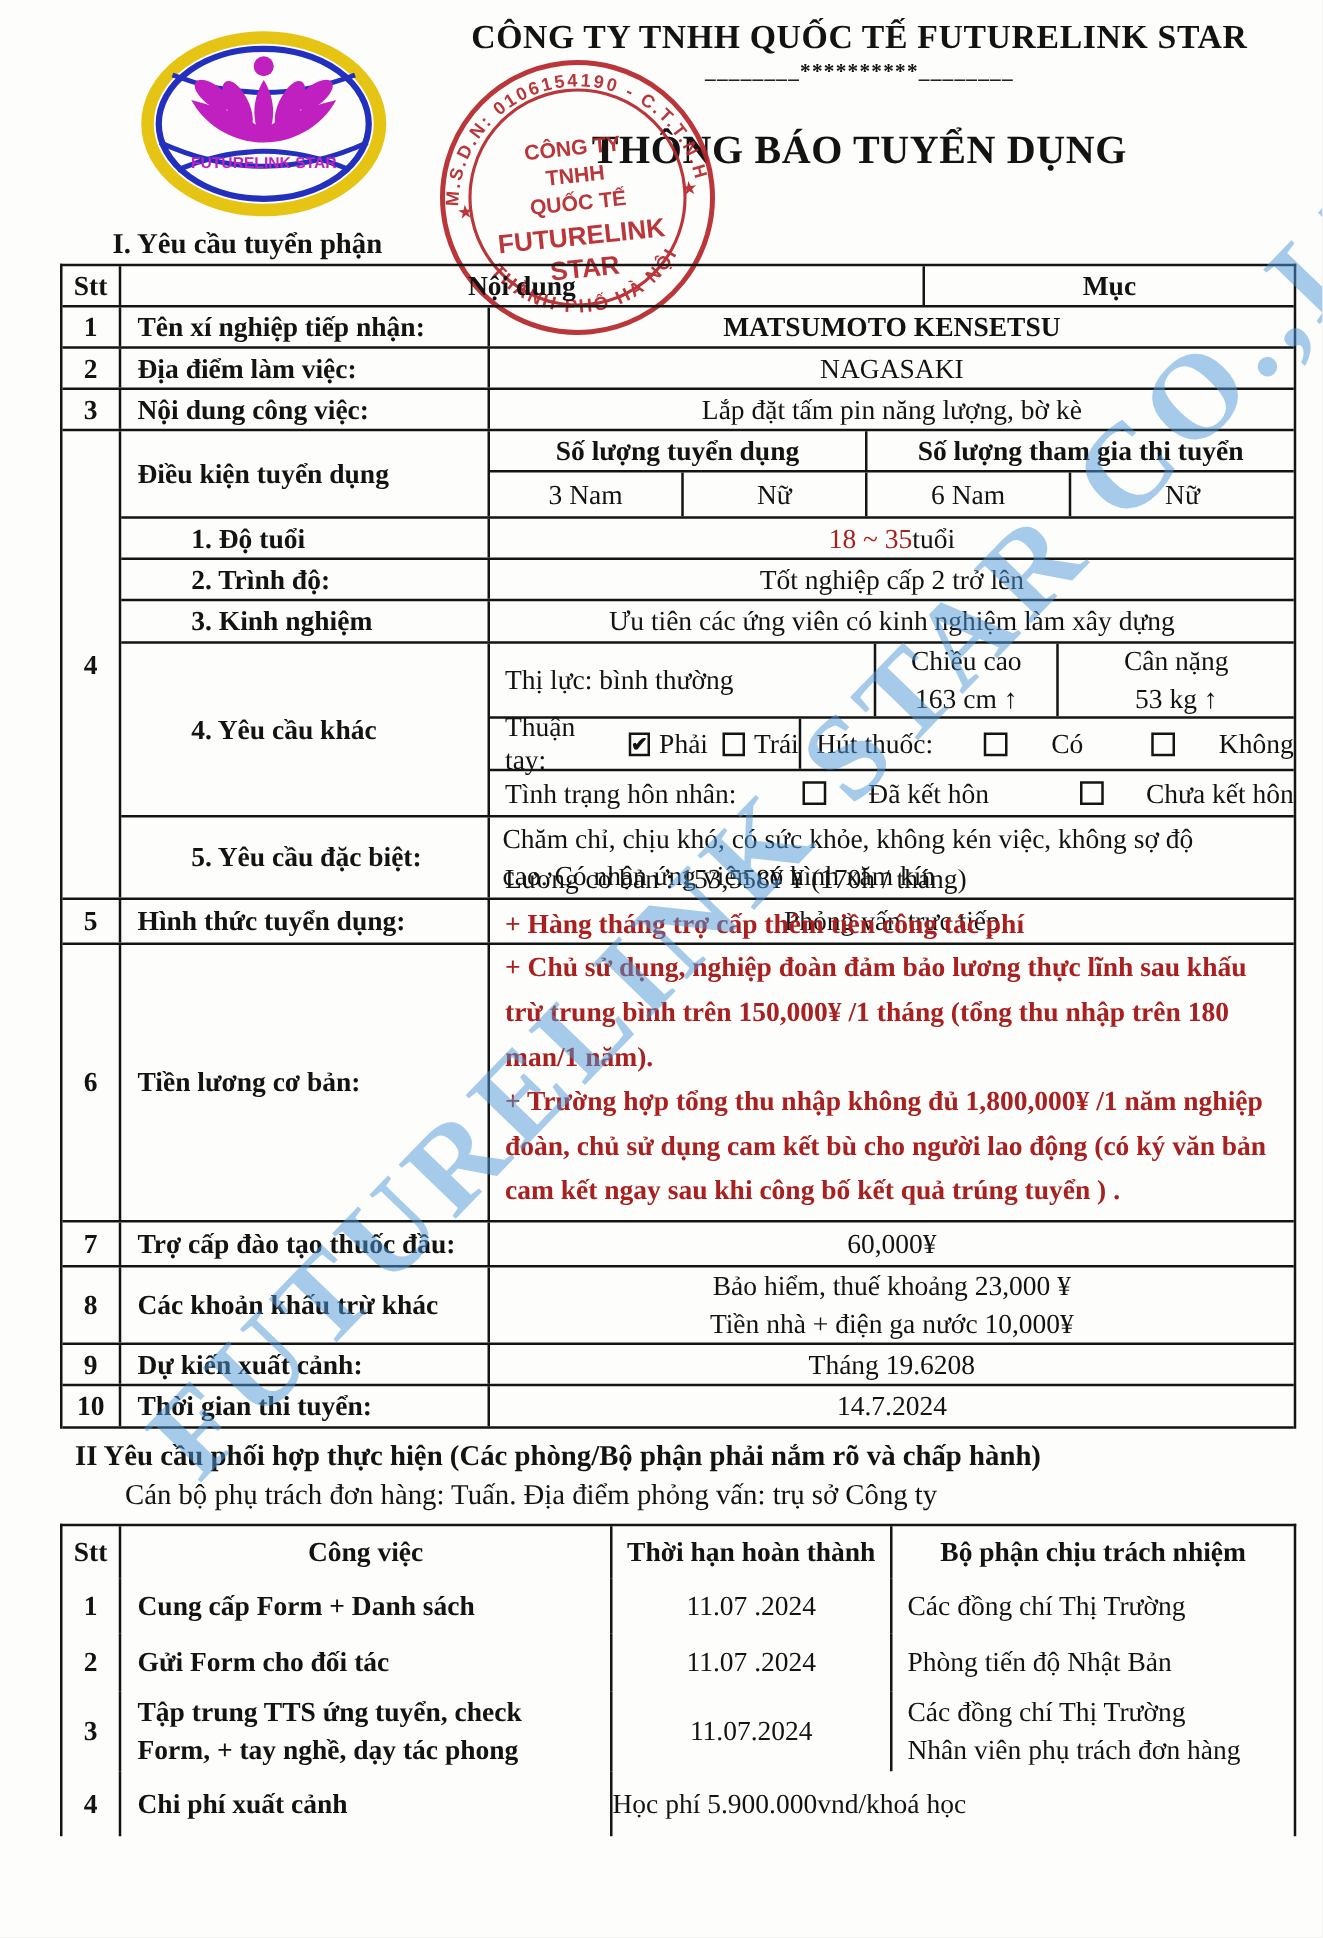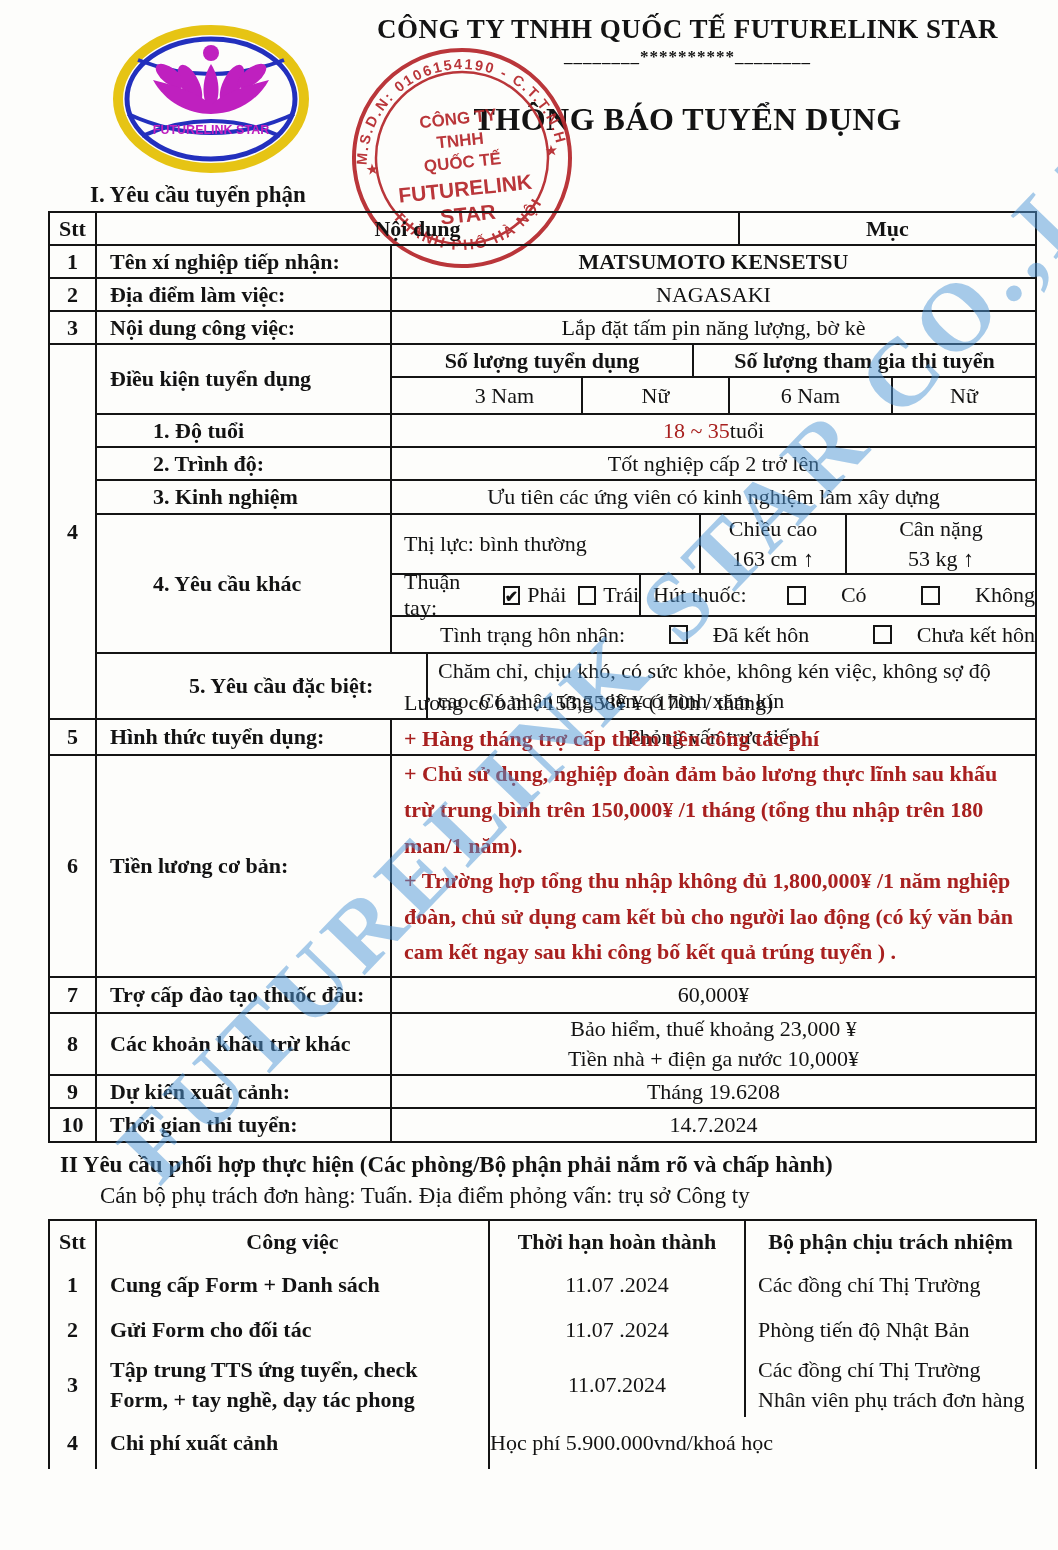--- a/index.html
+++ b/index.html
@@ -31,30 +31,30 @@
   .muc{width:295px;}
   .lbl{font-weight:bold;padding-left:13px;}
   .ind{padding-left:56px;}
   .fill{flex:1;justify-content:space-between;}
   .ctr{justify-content:center;text-align:center;}
   .bold{font-weight:bold;}
   .red{color:#a8201f;}
   .grp{display:flex;border-bottom:2px solid #141414;}
   .grp-col{flex:1;display:flex;flex-direction:column;}
   .subrow{display:flex;border-bottom:2px solid #141414;box-sizing:border-box;}
-  .subrow:last-child{border-bottom:none;margin-left:36px;}
+  .subrow:last-child{border-bottom:none;}
   .twolines{flex-direction:column;align-items:flex-start;justify-content:center;padding:4px 10px;line-height:1.35;}
   .salary{flex-direction:column;align-items:flex-start;justify-content:flex-end;padding:5px 12px 6px 12px;line-height:1.62;}
   .salary .red{font-weight:bold;}
   .cb{display:inline-block;width:19px;height:19px;border:2px solid #141414;margin:0 7px 0 12px;
       text-align:center;line-height:17px;font-size:16px;font-weight:bold;vertical-align:-3px;box-sizing:border-box;}
   .gap{margin-left:26px;}
   
   .t2-task{width:393px;}
-  .t2-dead{width:256px;}
+  .t2-dead{width:224px;}
   .t2-last .row,.t2-last{border-bottom:none;}
 </style>
 </head>
 <body>
 
 <div id="page">
 
   <div class="watermark">FUTURELINK STAR CO.,LTD</div>
 
   <svg class="logo" width="206" height="158" viewBox="0 0 206 158">

